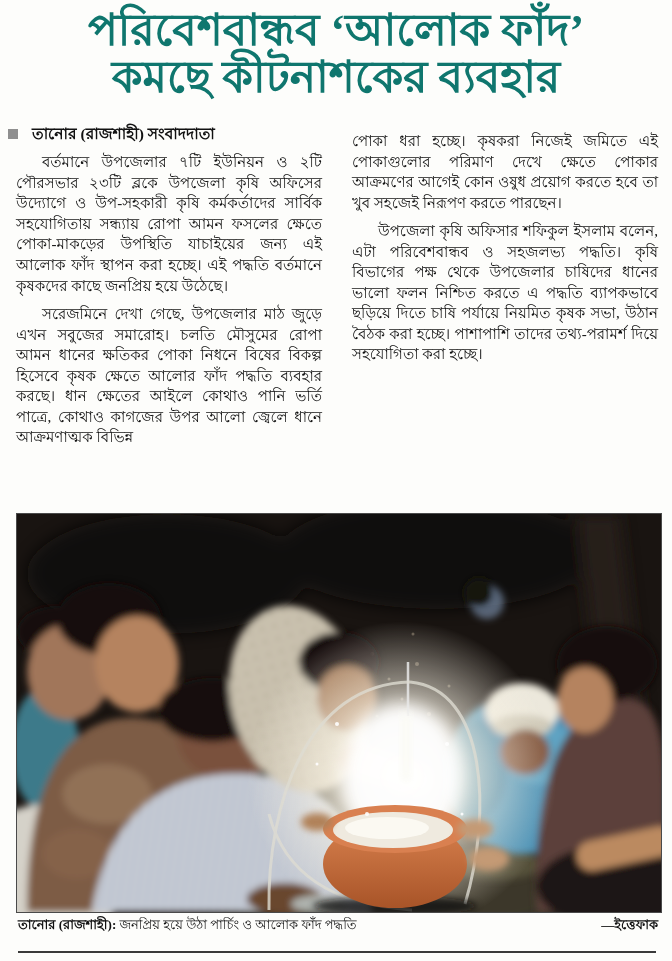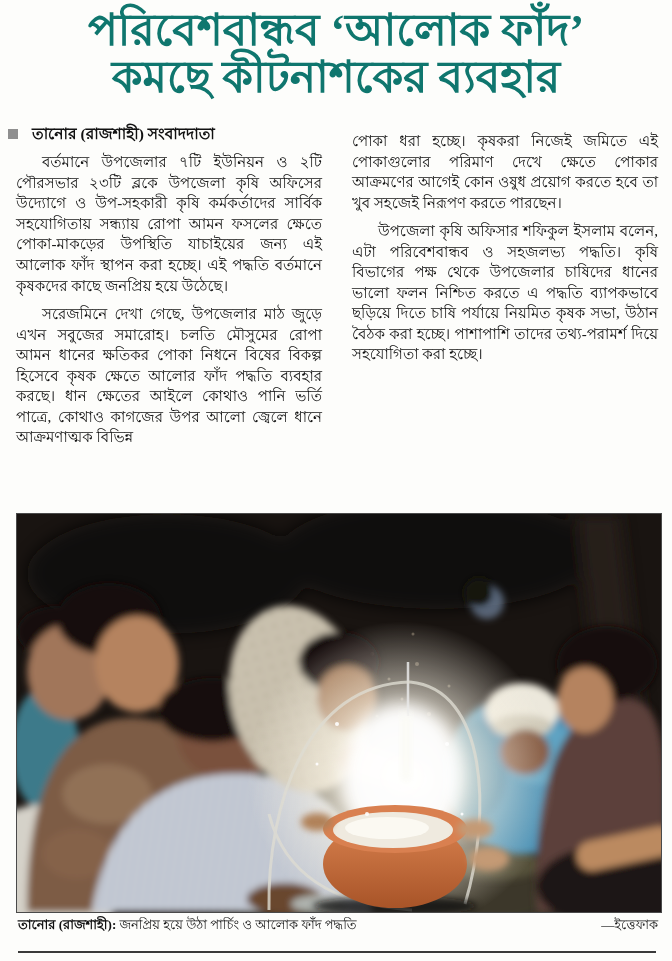--- a/index.html
+++ b/index.html
@@ -30,21 +30,21 @@
     border:1px solid #4a4a4a;background:#191411;box-sizing:content-box;
   }
   .photo-frame svg{display:block;}
   
   .caption-row{
     position:absolute;top:917px;left:18px;width:640px;
     display:flex;justify-content:space-between;align-items:baseline;
     font-size:13px;line-height:1.3;
   }
   .caption-loc{font-weight:bold;}
-  .caption-credit{font-weight:normal;white-space:nowrap;margin-left:4px;}
+  .caption-credit{font-weight:bold;white-space:nowrap;margin-left:4px;}
   .bottom-rule{
     position:absolute;top:951px;left:18px;width:638px;height:0;
     border-top:2px solid #3a3a3a;
   }
 </style>
 </head>
 <body>
 
 <div class="page">
 

